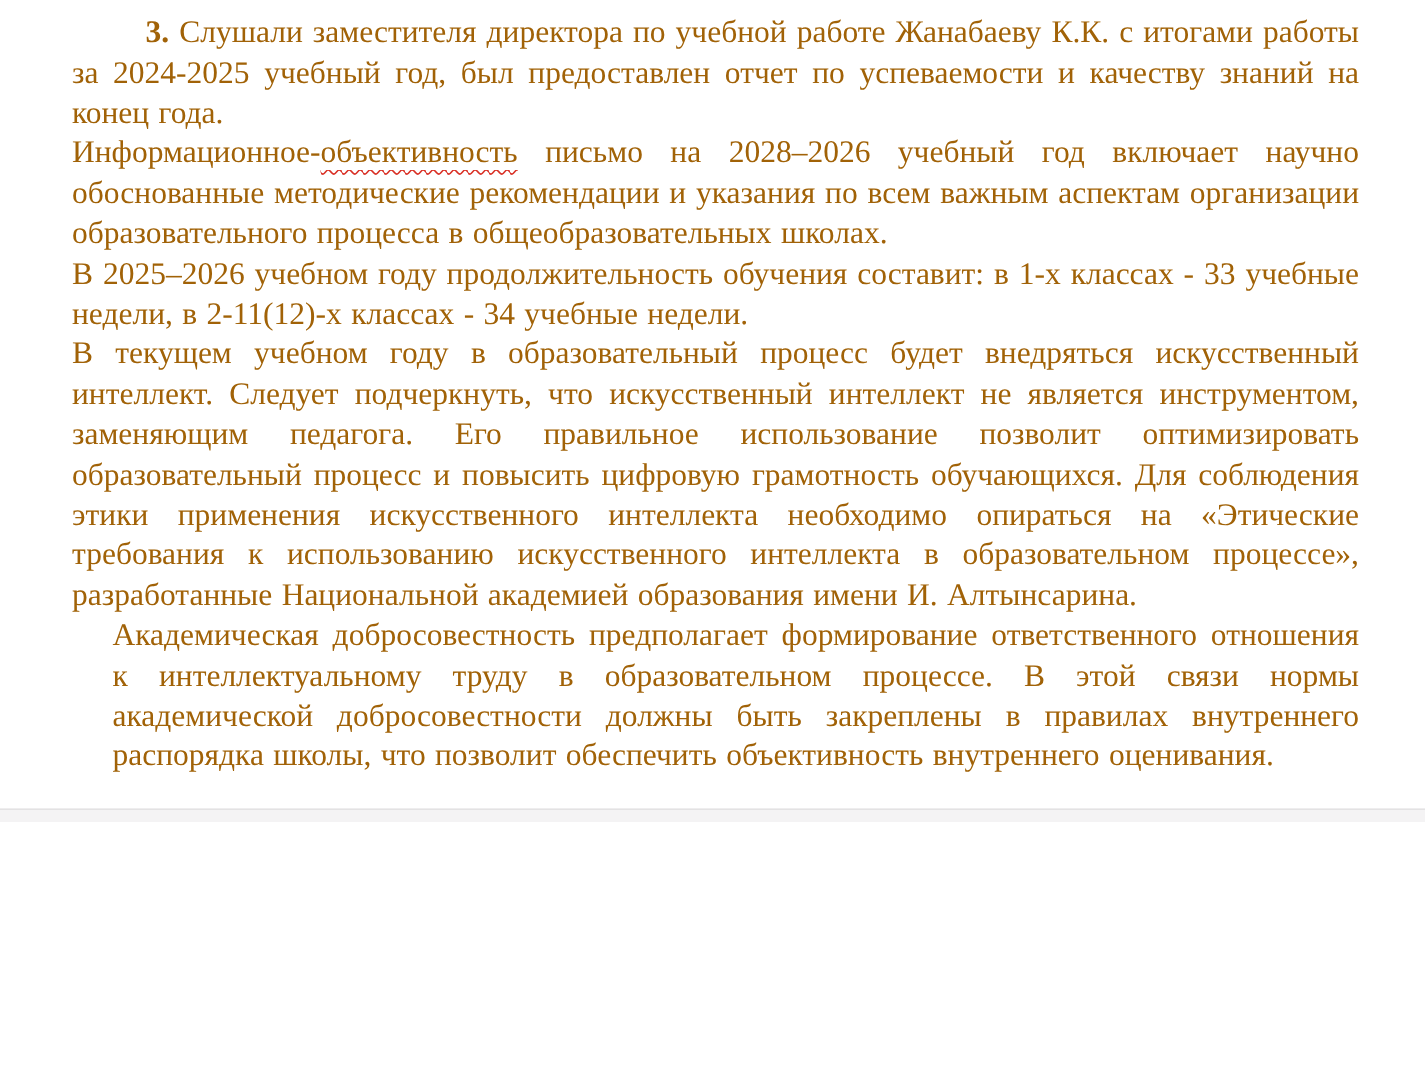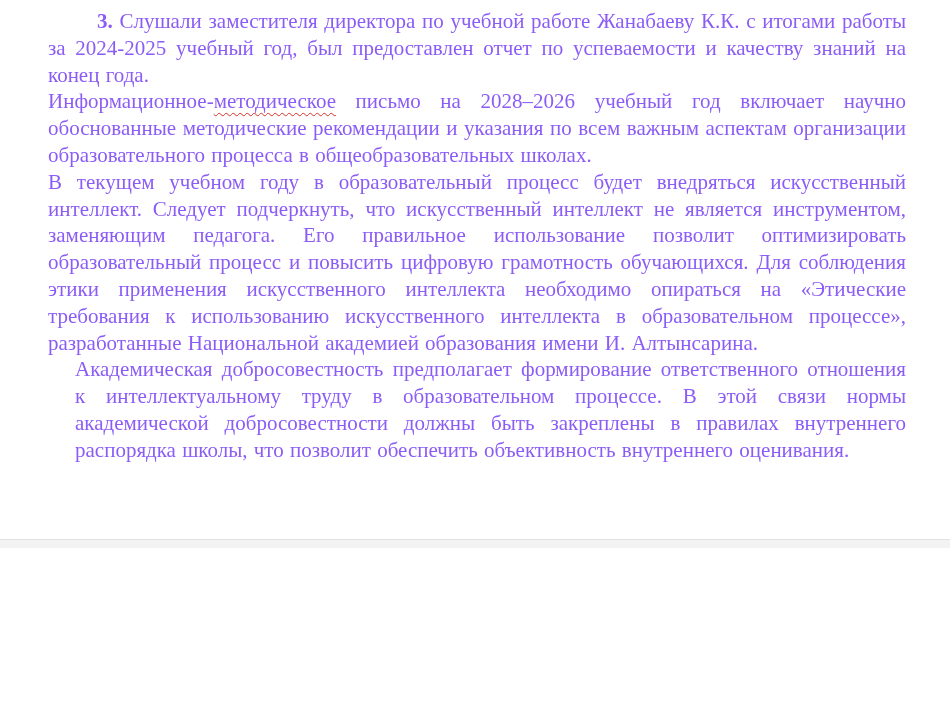--- a/index.html
+++ b/index.html
@@ -7,21 +7,21 @@
     padding: 0;
     background: #ffffff;
   }
   .page {
     position: relative;
     width: 950px;
     height: 548px;
     background: #ffffff;
     overflow: hidden;
     font-family: "Liberation Serif", serif;
-    color: #8b5cf6;
+    color: #a16207;
   }
   .doc {
     position: absolute;
     top: 8px;
     left: 48px;
     right: 44px;
     cursor: text;
   }
   .para {
     margin: 0;
@@ -52,18 +52,19 @@
     background: #f4f3f4;
     border-top: 1px solid #e3e2e3;
   }
 </style>
 </head>
 <body>
 
 <div class="page">
   <div class="doc">
       <p class="para indent-first"><span class="bold">3.</span><span> Слушали заместителя директора по учебной работе Жанабаеву К.К. с итогами работы за 2024-2025 учебный год, был предоставлен отчет по успеваемости и качеству знаний на конец года.</span></p>
-      <p class="para"><span>Информационное-</span><span class="misspelled">методическое</span><span> письмо на 2028–2026 учебный год включает научно обоснованные методические рекомендации и указания по всем важным аспектам организации образовательного процесса в общеобразовательных школах.</span></p>
+      <p class="para"><span>Информационное-</span><span class="misspelled">объективность</span><span> письмо на 2028–2026 учебный год включает научно обоснованные методические рекомендации и указания по всем важным аспектам организации образовательного процесса в общеобразовательных школах.</span></p>
+      <p class="para"><span>В 2025–2026 учебном году продолжительность обучения составит: в 1-х классах - 33 учебные недели, в 2-11(12)-х классах - 34 учебные недели.</span></p>
       <p class="para"><span>В текущем учебном году в образовательный процесс будет внедряться искусственный интеллект. Следует подчеркнуть, что искусственный интеллект не является инструментом, заменяющим педагога. Его правильное использование позволит оптимизировать образовательный процесс и повысить цифровую грамотность обучающихся. Для соблюдения этики применения искусственного интеллекта необходимо опираться на «Этические требования к использованию искусственного интеллекта в образовательном процессе», разработанные Национальной академией образования имени И. Алтынсарина.</span></p>
       <p class="para indent-block"><span>Академическая добросовестность предполагает формирование ответственного отношения к интеллектуальному труду в образовательном процессе. В этой связи нормы академической добросовестности должны быть закреплены в правилах внутреннего распорядка школы, что позволит обеспечить объективность внутреннего оценивания.</span></p>
     </div>
   <div class="bottom-strip"></div>
 </div>
 
 </body></html>

